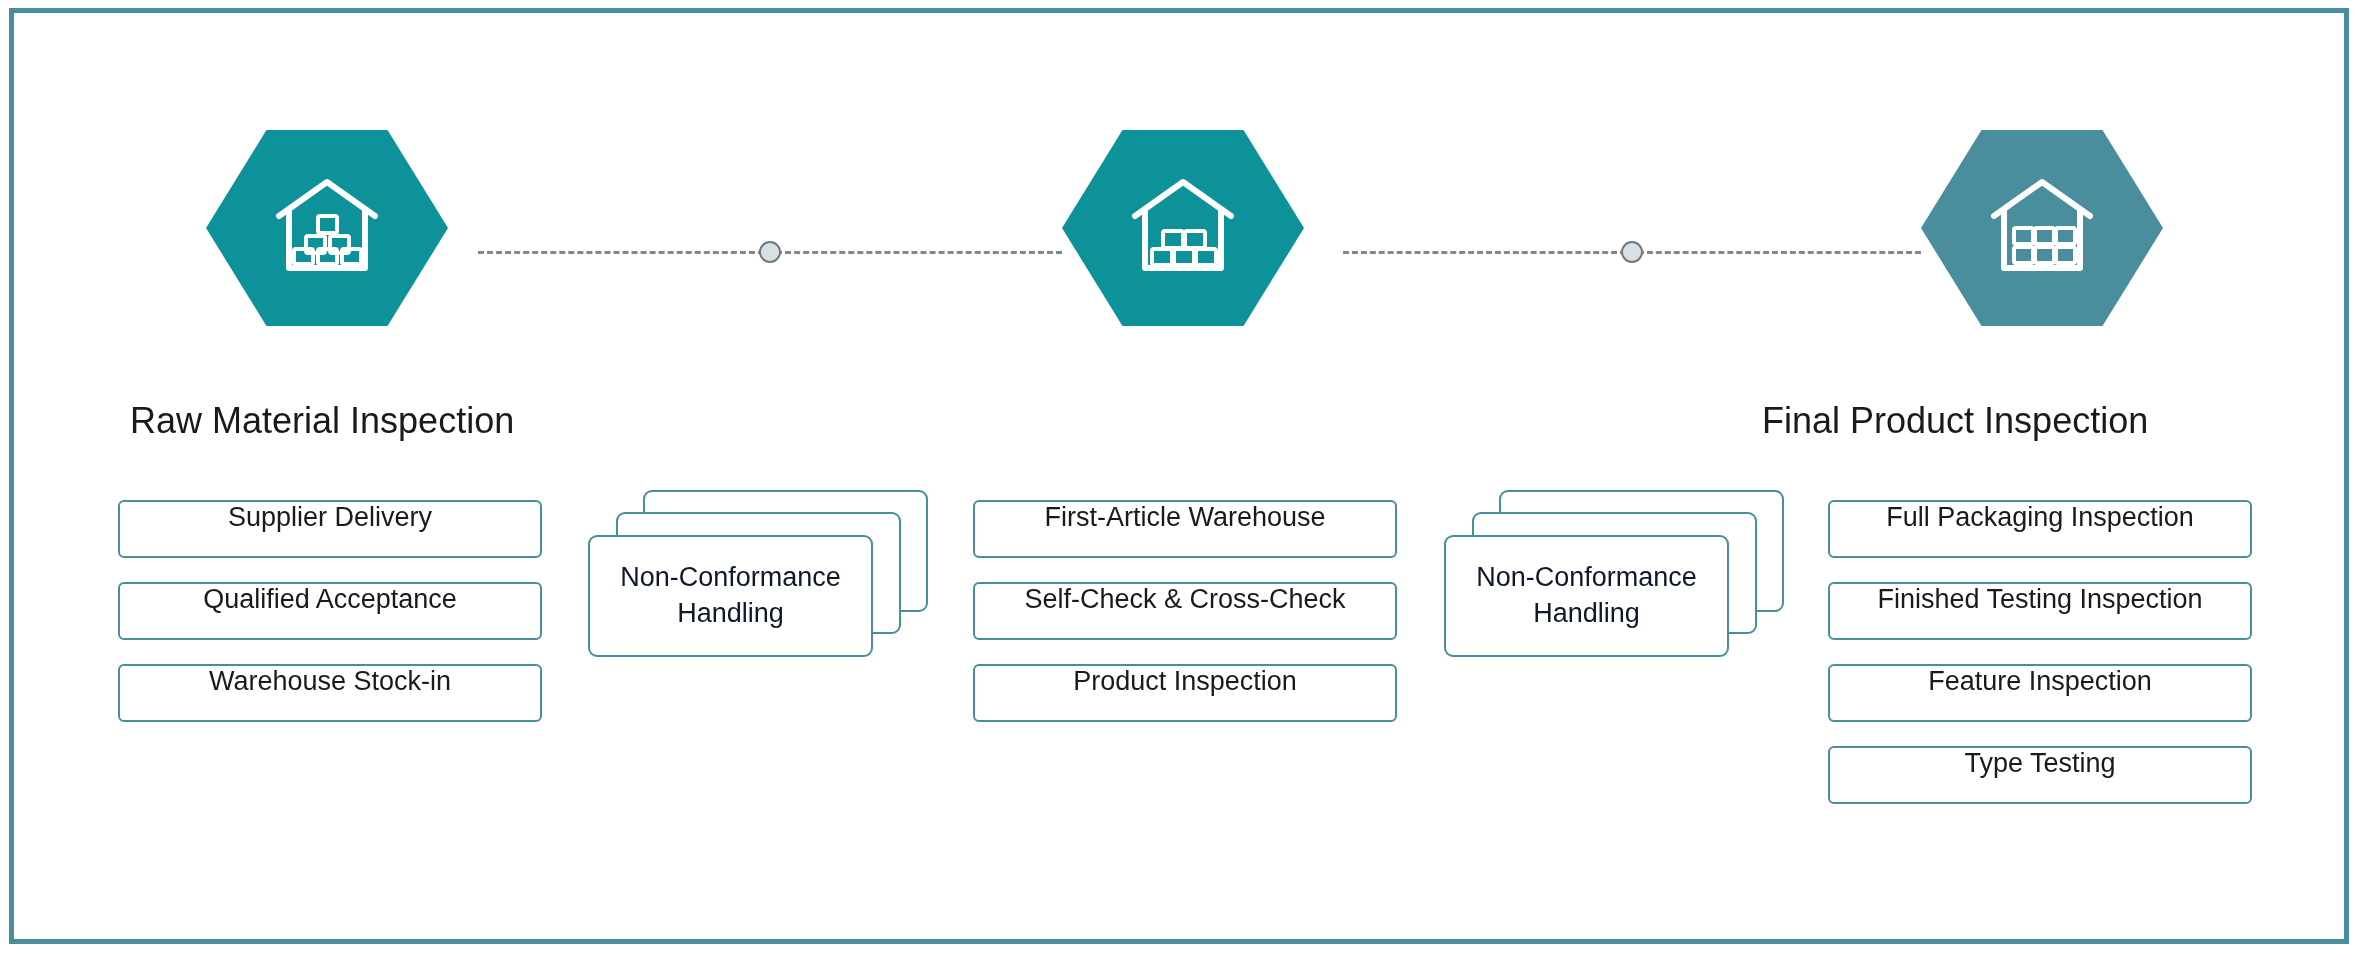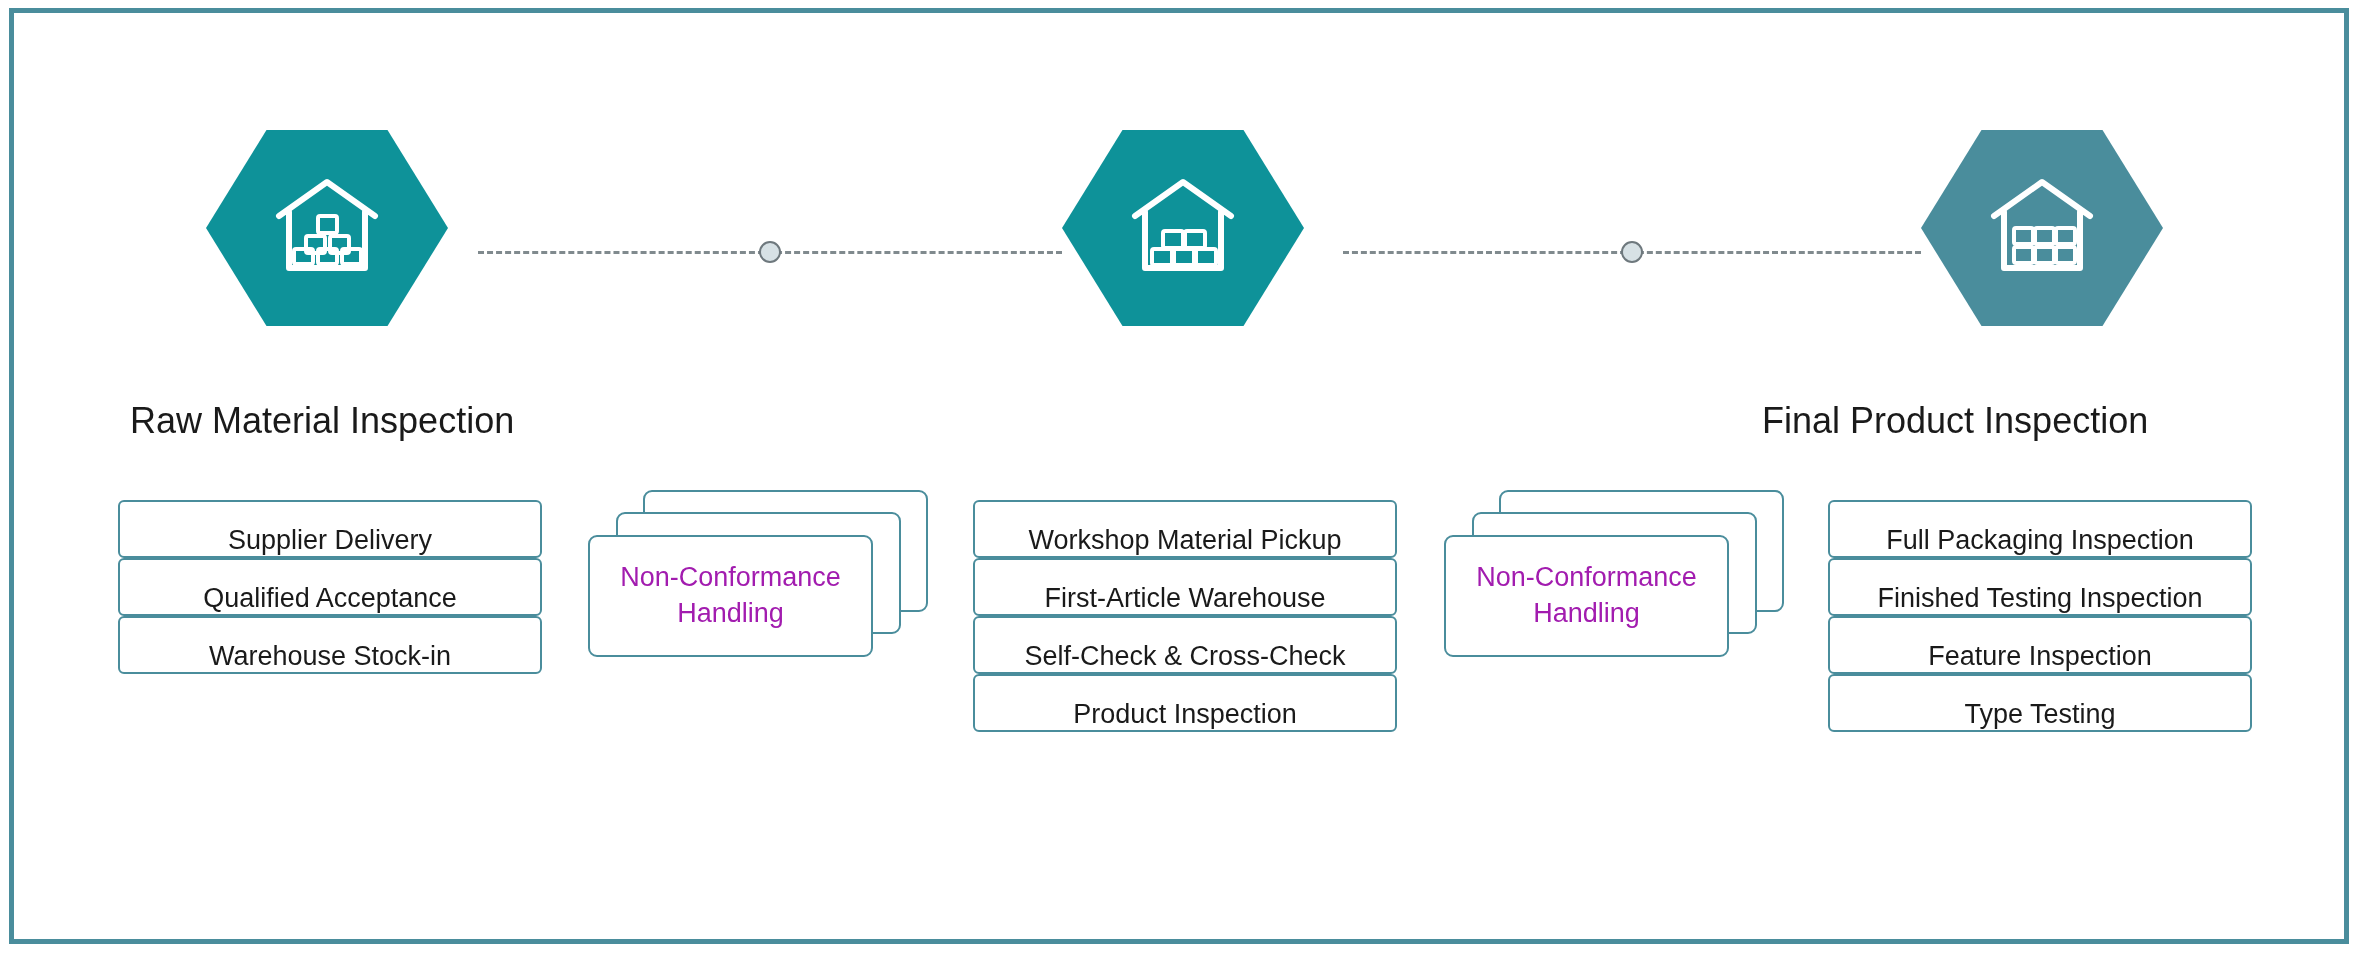--- a/index.html
+++ b/index.html
@@ -109,25 +109,26 @@
     position: absolute;
     width: 424px;
     top: 500px;
   }
   .steps-col-1 { left: 118px; }
   .steps-col-2 { left: 973px; }
   .steps-col-3 { left: 1828px; }
 
   .step-box {
     height: 58px;
+    margin-bottom: 24px;
     border: 2px solid #4A8D9C;
     border-radius: 6px;
     background: #ffffff;
     display: flex;
-    align-items: flex-end;
+    align-items: flex-start;
     justify-content: center;
     box-sizing: border-box;
   }
   .step-box-label {
     font-size: 27px;
     color: #1A1A1A;
     white-space: nowrap;
   }
 
   
@@ -155,21 +156,21 @@
     left: 0px;
     top: 45px;
     display: flex;
     align-items: center;
     justify-content: center;
     text-align: center;
   }
   .stack-label {
     font-size: 27px;
     line-height: 1.32;
-    color: #a21caf;
+    color: #0f172a;
   }
 </style>
 </head>
 <body>
 
 <div class="canvas">
 
   <div class="frame"></div>
 
   <div class="hex hex-1">
@@ -247,23 +248,20 @@
   <div class="stack stack-1">
     <div class="stack-card stack-card-back"></div>
     <div class="stack-card stack-card-mid"></div>
     <div class="stack-card stack-card-front">
       <span class="stack-label"><span>Non-Conformance</span><br><span>Handling</span></span>
     </div>
   </div>
 
   <div class="steps-col steps-col-2">
     <div class="step-box">
-      <span class="step-box-label">Workshop Material Pickup</span>
-    </div>
-    <div class="step-box">
       <span class="step-box-label">First-Article Warehouse</span>
     </div>
     <div class="step-box">
       <span class="step-box-label">Self-Check &amp; Cross-Check</span>
     </div>
     <div class="step-box">
       <span class="step-box-label">Product Inspection</span>
     </div>
   </div>
 

